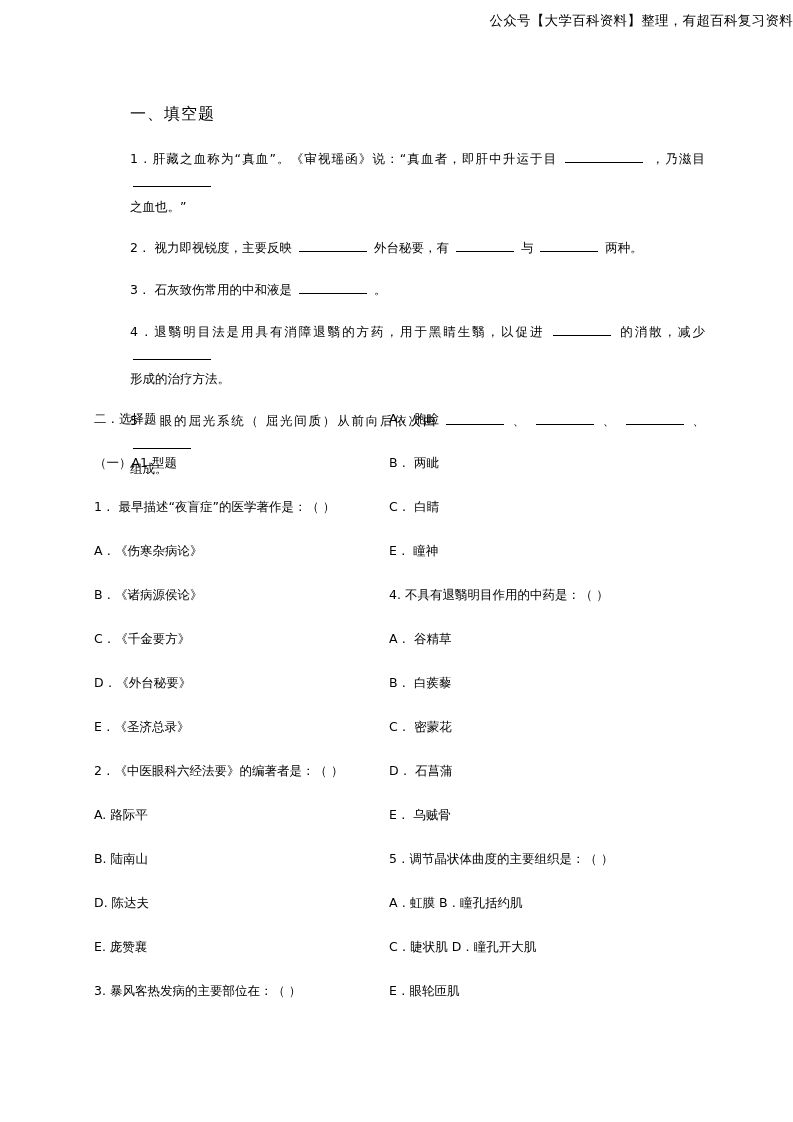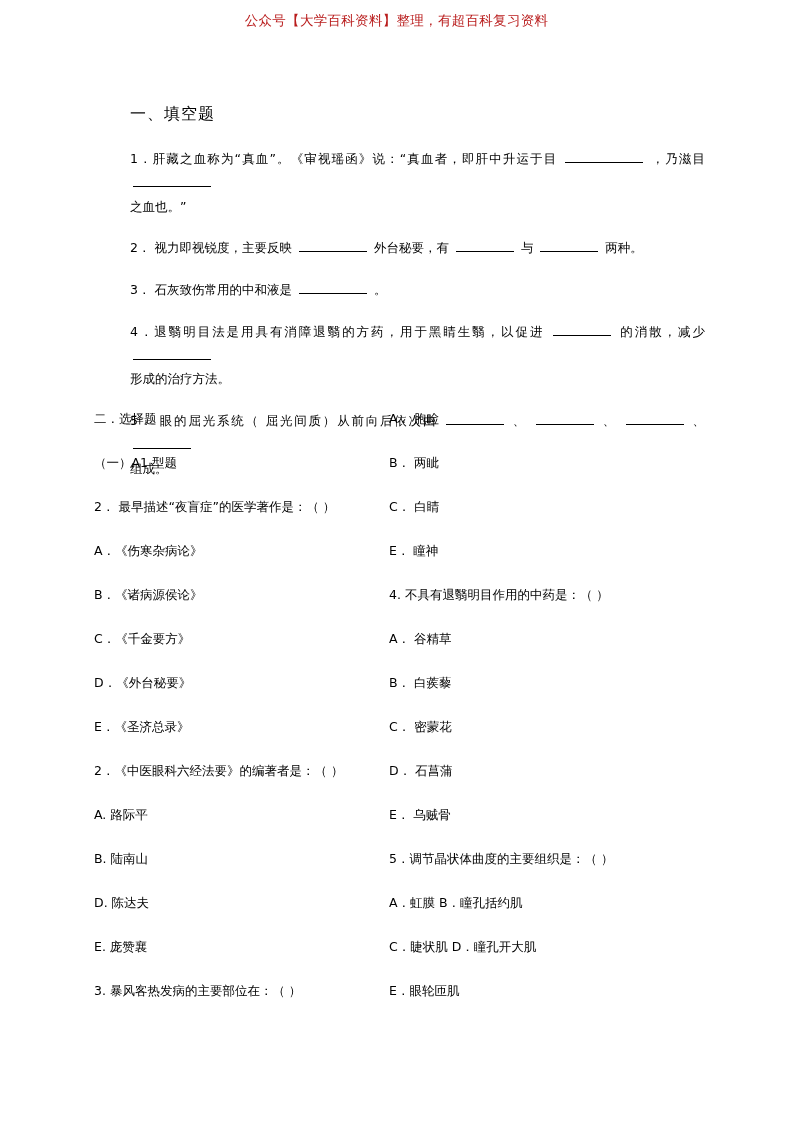--- a/index.html
+++ b/index.html
@@ -19,23 +19,23 @@
     position: relative;
     width: 793px;
     height: 1122px;
     box-sizing: border-box;
   }
   .header-banner {
     position: absolute;
     top: 12px;
     left: 0;
     width: 793px;
-    text-align: center;
+    text-align: right;
     font-size: 13.5px;
-    color: #b91c1c;
+    color: #000000;
     letter-spacing: 0.3px;
   }
   .content {
     position: absolute;
     top: 100px;
     left: 110px;
     width: 575px;
     margin-left: 20px;
   }
   .section-title {
@@ -138,21 +138,21 @@
       <span class="blank b-md"></span>
       <br>
       <span>组成。</span>
     </div>
   </div>
 
   <div class="two-col">
     <div class="col col-left">
       <div class="line">二．选择题</div>
       <div class="line">（一）A1 型题</div>
-      <div class="line">2． 最早描述“夜盲症”的医学著作是：（ ）</div>
+      <div class="line">1． 最早描述“夜盲症”的医学著作是：（ ）</div>
       <div class="line">A．《伤寒杂病论》</div>
       <div class="line">B．《诸病源侯论》</div>
       <div class="line">C．《千金要方》</div>
       <div class="line">D．《外台秘要》</div>
       <div class="line">E．《圣济总录》</div>
       <div class="line">2．《中医眼科六经法要》的编著者是：（ ）</div>
       <div class="line">A. 路际平</div>
       <div class="line">B. 陆南山</div>
       <div class="line">D. 陈达夫</div>
       <div class="line">E. 庞赞襄</div>

